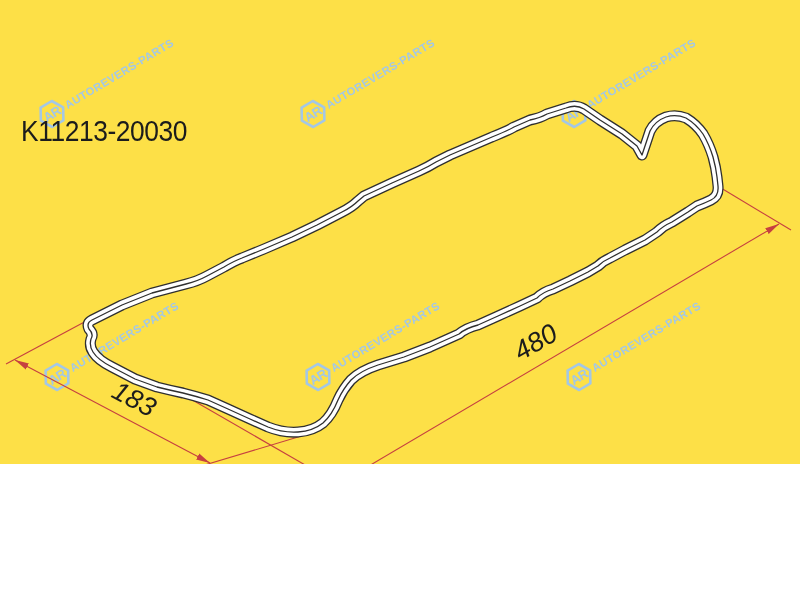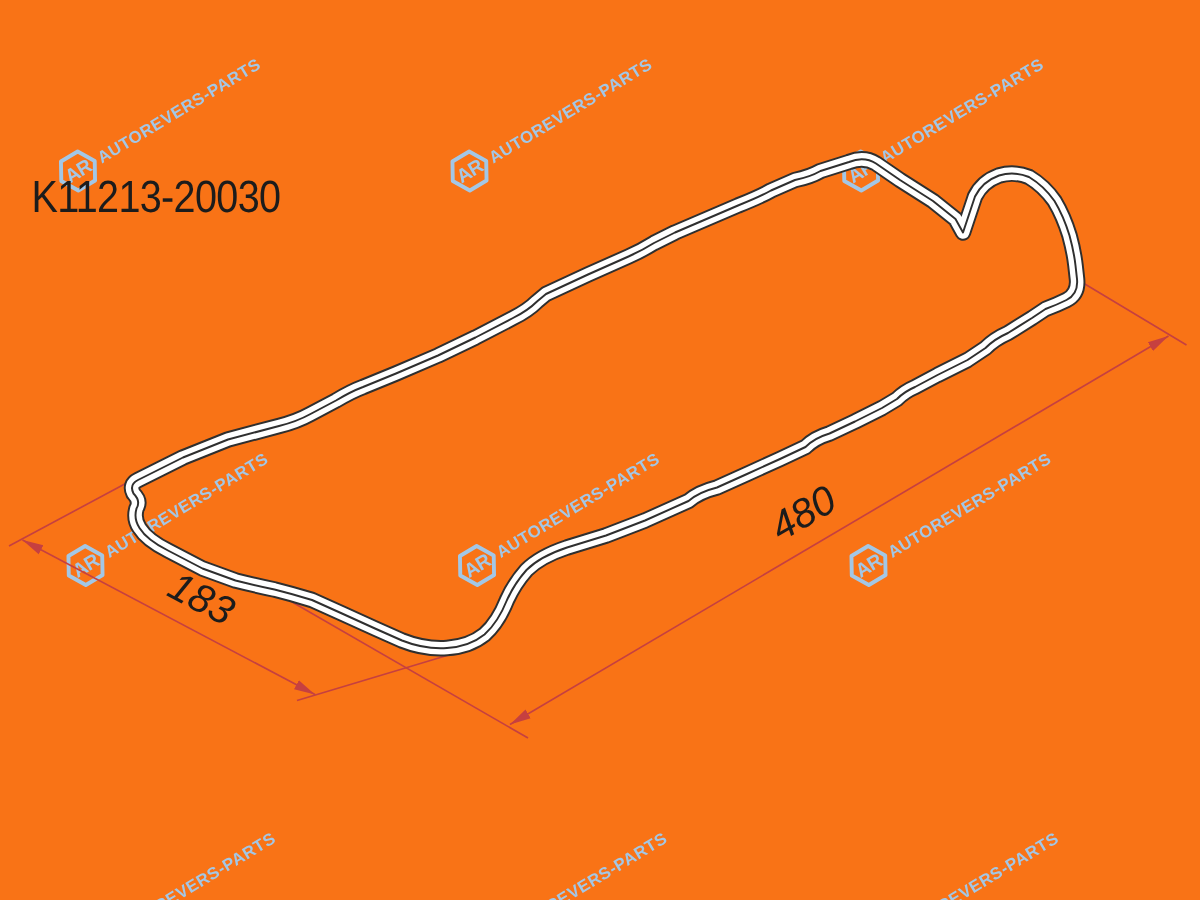--- a/index.html
+++ b/index.html
@@ -2,21 +2,21 @@
 <html style="--dimension-red: #c64040; --outline-black: #2f2f2f; --watermark-blue: #a3c7e6; --text-black: #1c1c1c;"><head>
 <meta charset="utf-8">
 <style>
   :root{
     --dimension-red:#c64040;
     --outline-black:#2f2f2f;
     --watermark-blue:#a3c7e6;
     --text-black:#1c1c1c;
   }
   html,body{margin:0;padding:0;background:#ffffff;}
-  .stage{position:relative;width:800px;height:600px;background:#f97316;overflow:hidden;}
+  .stage{position:relative;width:800px;height:464px;background:#fde047;overflow:hidden;}
   svg{display:block;}
   text{font-family:"Liberation Sans","DejaVu Sans",sans-serif;}
   .part-number{font-size:30px;letter-spacing:-0.5px;fill:var(--text-black);}
   .dim-label{font-size:27px;font-style:italic;fill:var(--text-black);}
   .redline{stroke:var(--dimension-red);stroke-width:1.1;fill:none;}
   .arrow-fill{fill:var(--dimension-red);}
   .gasket-outer{stroke:var(--outline-black);stroke-width:11;fill:none;stroke-linejoin:round;stroke-linecap:round;}
   .gasket-inner{stroke:#ffffff;stroke-width:8.4;fill:none;stroke-linejoin:round;stroke-linecap:round;}
   .gasket-center{stroke:var(--outline-black);stroke-width:1.3;fill:none;stroke-linejoin:round;stroke-linecap:round;}
   .wm-hex{stroke:var(--watermark-blue);stroke-width:2.6;fill:none;stroke-linejoin:round;}

